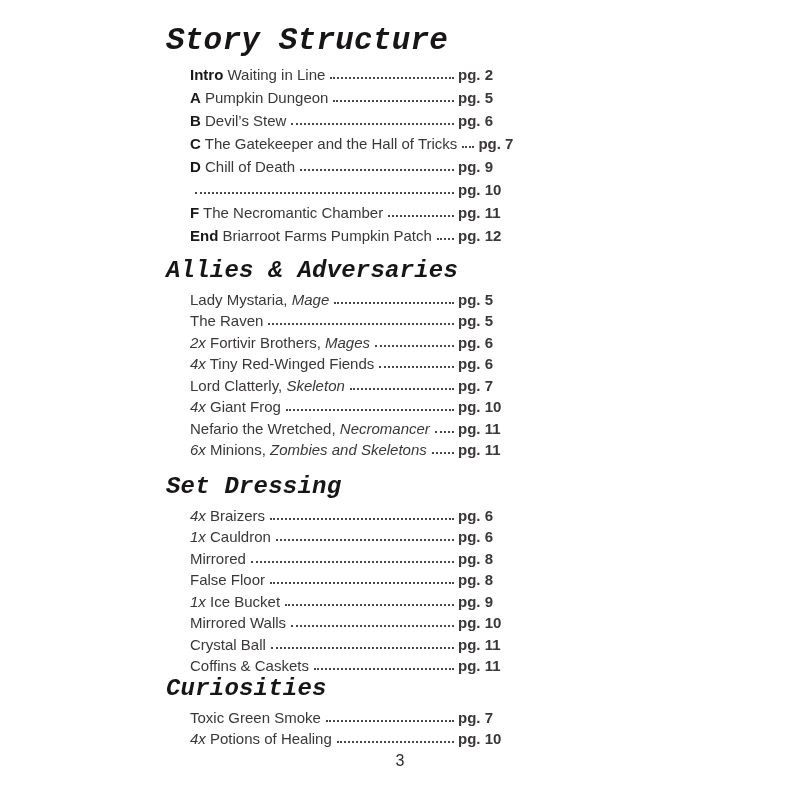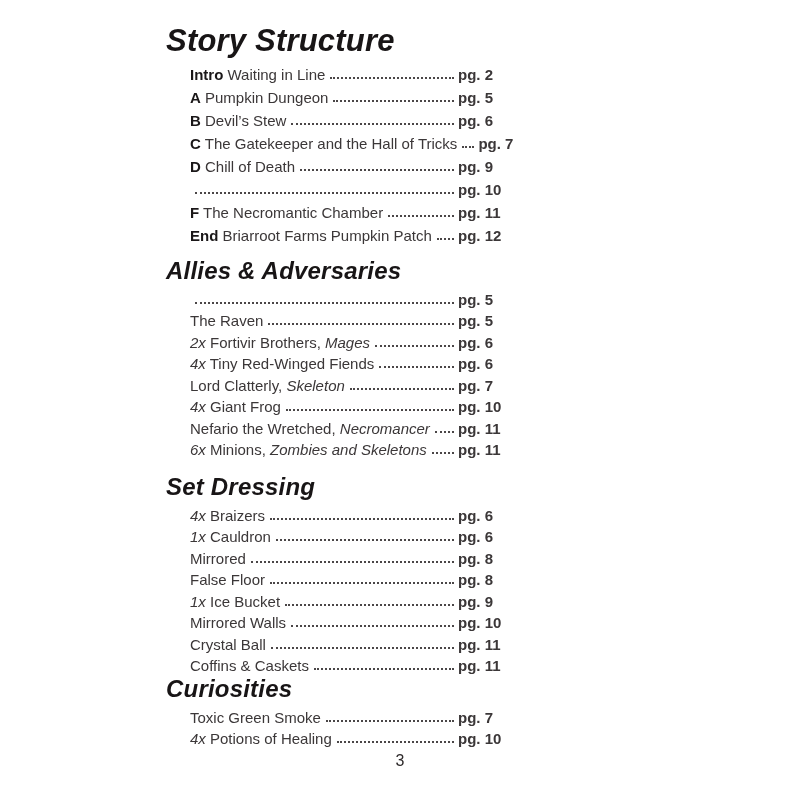--- a/index.html
+++ b/index.html
@@ -14,21 +14,21 @@
     background: #ffffff;
     box-sizing: border-box;
     padding: 24px 0 0 166px;
     font-family: "Liberation Sans", sans-serif;
     color: #3b3738;
     overflow: hidden;
   }
   .toc-section { margin: 0; }
   .toc-section .heading {
     margin: 0;
-    font-family: Liberation Sans, sans-serif;
+    font-family: Liberation Mono, monospace;
     font-style: italic;
     font-weight: 800;
     color: #181516;
     font-size: 24px;
     line-height: 30px;
     letter-spacing: 0.2px;
   }
   
   #sections .toc-section:nth-child(1) .heading {
     font-size: 31px;
@@ -132,20 +132,21 @@
     <span class="dots"></span>
     <span class="pg">pg. 12</span>
   </div>
 </div>
   </section>
 
   <section class="toc-section">
     <h2 class="heading">Allies &amp; Adversaries</h2>
     <div class="rows">
   <div class="row">
+    <span class="label"><span class="seg-n">Lady Mystaria, </span><span class="seg-i">Mage</span></span>
     <span class="dots"></span>
     <span class="pg">pg. 5</span>
   </div>
 
   <div class="row">
     <span class="label"><span class="seg-n">The Raven</span></span>
     <span class="dots"></span>
     <span class="pg">pg. 5</span>
   </div>
 

